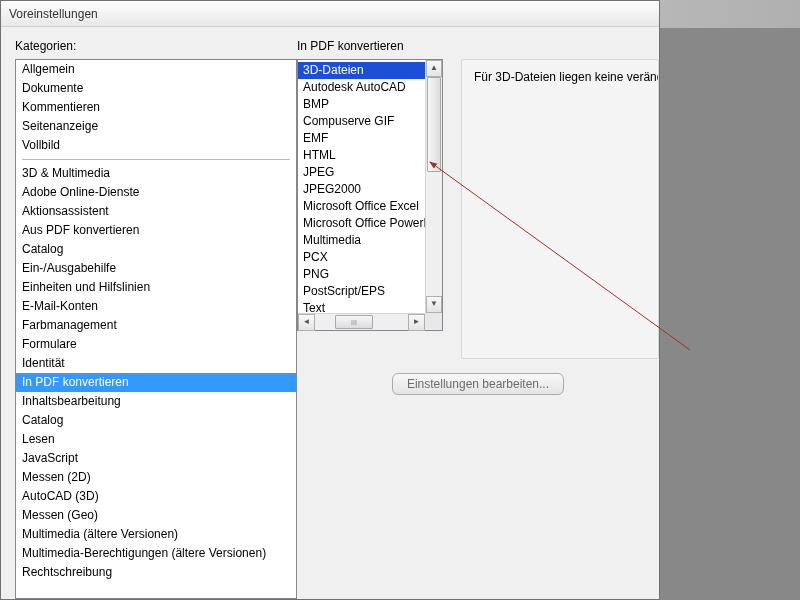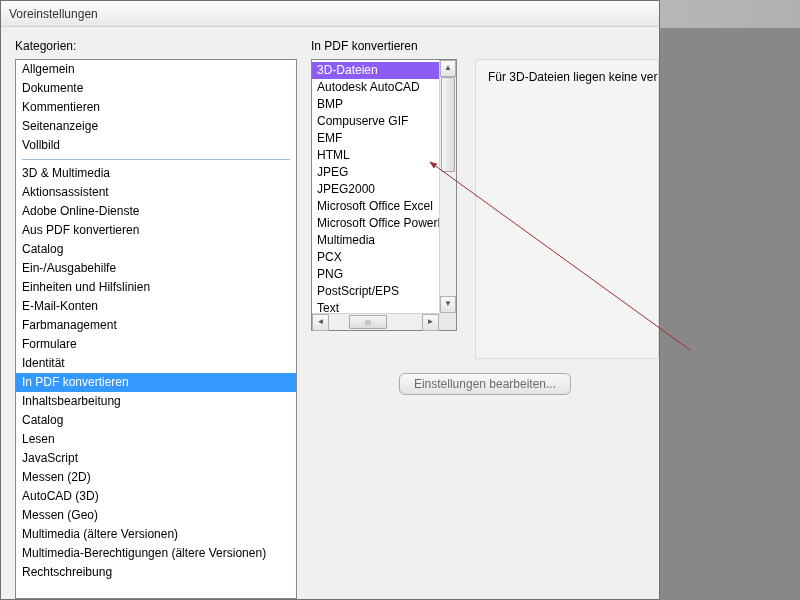--- a/index.html
+++ b/index.html
@@ -45,21 +45,20 @@
     display: flex;
     align-items: center;
     padding: 0 8px;
     font-size: 12px;
     color: #333;
   }
   .content {
     flex: 1;
     display: flex;
     padding: 12px 0 0 14px;
-    gap: 14px;
     overflow: hidden;
   }
   .left-pane {
     width: 282px;
     display: flex;
     flex-direction: column;
   }
   .pane-label {
     font-size: 12px;
     color: #000;
@@ -128,21 +127,21 @@
   }
   .file-item {
     padding: 0 5px;
     font-size: 12px;
     line-height: 17px;
     white-space: nowrap;
     cursor: default;
     color: #000;
   }
   .file-item.selected {
-    background: #8b5cf6;
+    background: #1d4ed8;
     color: #fff;
   }
   .vscroll {
     width: 17px;
     background: #f0f0f0;
     border-left: 1px solid #d4d4d4;
     display: flex;
     flex-direction: column;
   }
   .scroll-btn {
@@ -265,22 +264,22 @@
     <div class="left-pane">
       <div class="pane-label">Kategorien:</div>
       <div class="listbox cat cat-listbox" id="cat-list">
           <div class="list-item">Allgemein</div>
           <div class="list-item">Dokumente</div>
           <div class="list-item">Kommentieren</div>
           <div class="list-item">Seitenanzeige</div>
           <div class="list-item">Vollbild</div>
           <div class="sep"></div>
           <div class="list-item">3D &amp; Multimedia</div>
+          <div class="list-item">Adobe Online-Dienste</div>
           <div class="list-item">Aktionsassistent</div>
-          <div class="list-item">Adobe Online-Dienste</div>
           <div class="list-item">Aus PDF konvertieren</div>
           <div class="list-item">Catalog</div>
           <div class="list-item">Ein-/Ausgabehilfe</div>
           <div class="list-item">Einheiten und Hilfslinien</div>
           <div class="list-item">E-Mail-Konten</div>
           <div class="list-item">Farbmanagement</div>
           <div class="list-item">Formulare</div>
           <div class="list-item">Identität</div>
           <div class="list-item selected">In PDF konvertieren</div>
           <div class="list-item">Inhaltsbearbeitung</div>

